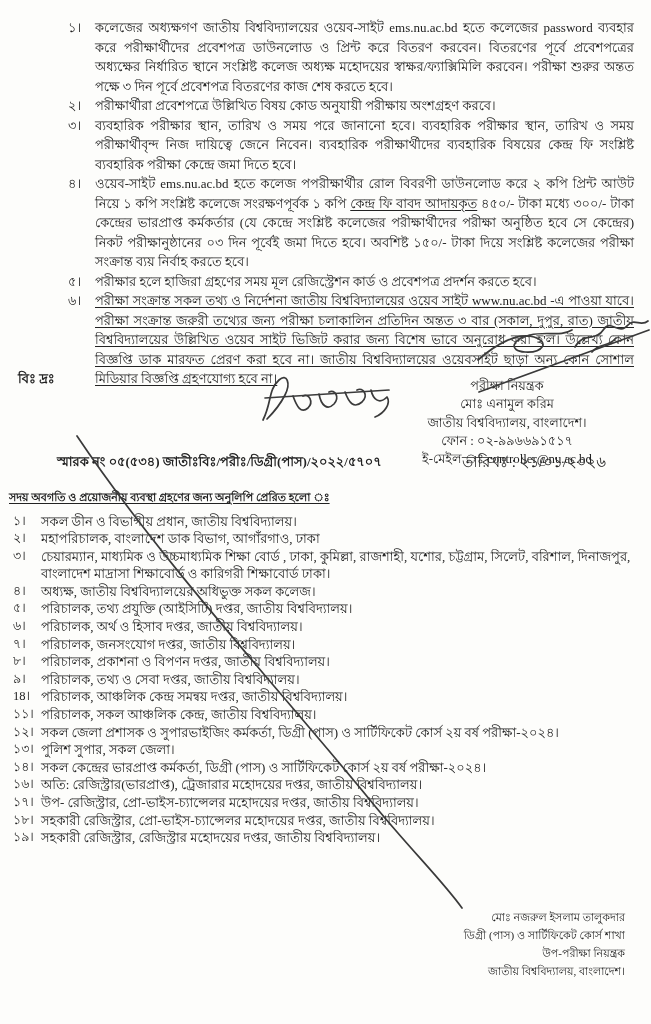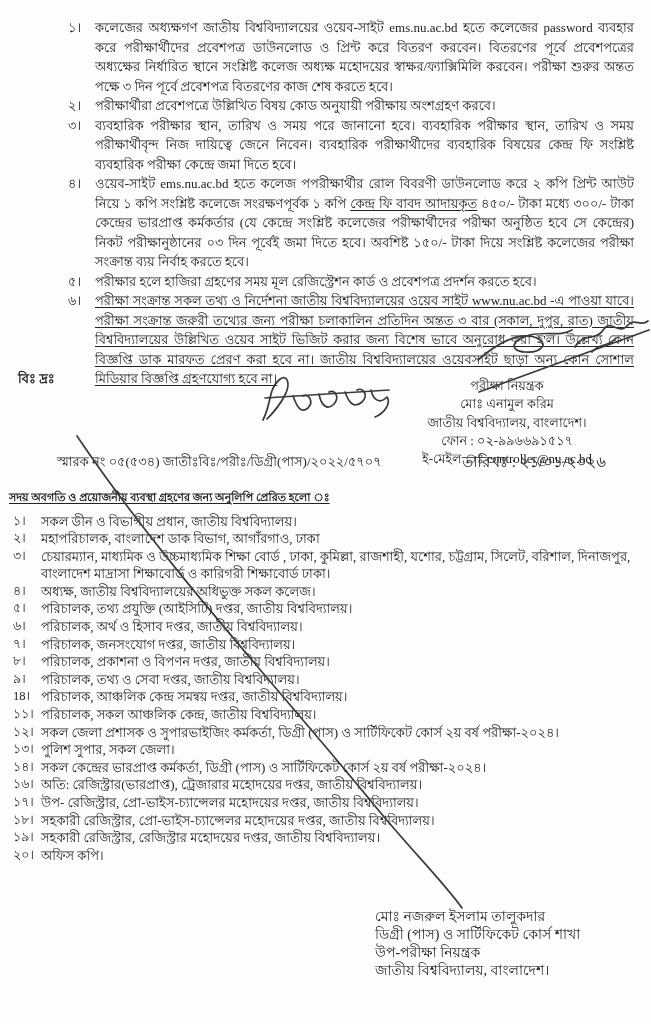--- a/index.html
+++ b/index.html
@@ -27,36 +27,36 @@
   }
   .note-text.u-all{text-decoration:underline;text-underline-offset:2px;}
   .seg-bold{font-weight:normal;}
   .seg-u{text-decoration:underline;text-underline-offset:2px;}
   
   .controller-block{
     position:absolute;top:377px;left:387px;width:240px;
     text-align:center;font-size:12.8px;line-height:18.3px;
   }
   
-  .memo-row{position:absolute;top:453px;left:57px;font-size:13px;line-height:18px;white-space:nowrap;}
+  .memo-row{position:absolute;top:453px;left:57px;font-size:13px;line-height:18px;white-space:nowrap;font-weight:bold;}
   .date-row{position:absolute;top:453px;left:462px;font-size:15px;line-height:18px;white-space:nowrap;}
   
   .dist-section{position:absolute;top:489px;left:9px;width:632px;}
   .dist-heading{
     font-size:11px;font-weight:bold;line-height:17.5px;
     text-decoration:underline;text-underline-offset:2px;margin-bottom:6px;
   }
   .dist-list{margin-left:4px;}
   .dist-row{display:flex;align-items:flex-start;}
   .dist-row .num{flex:0 0 28px;font-size:12.6px;line-height:17.6px;}
   .dist-row .dist-text{flex:1 1 auto;font-size:13px;line-height:17.6px;}
   
   .deputy-block{
-    position:absolute;top:908px;left:375px;width:240px;
-    text-align:left;font-size:14px;line-height:18px;
+    position:absolute;top:908px;left:385px;width:240px;
+    text-align:right;font-size:11px;line-height:18px;
   }
   
   .sig-overlay{position:absolute;top:0;left:0;pointer-events:none;}
 </style>
 </head>
 <body>
 
 <div class="page">
 
   <div class="nb-section">
@@ -167,24 +167,20 @@
           <span class="num">১৭।</span>
           <span class="dist-text">উপ- রেজিস্ট্রার, প্রো-ভাইস-চ্যান্সেলর মহোদয়ের দপ্তর, জাতীয় বিশ্ববিদ্যালয়।</span>
         </div>
         <div class="dist-row">
           <span class="num">১৮।</span>
           <span class="dist-text">সহকারী রেজিস্ট্রার, প্রো-ভাইস-চ্যান্সেলর মহোদয়ের দপ্তর, জাতীয় বিশ্ববিদ্যালয়।</span>
         </div>
         <div class="dist-row">
           <span class="num">১৯।</span>
           <span class="dist-text">সহকারী রেজিস্ট্রার, রেজিস্ট্রার মহোদয়ের দপ্তর, জাতীয় বিশ্ববিদ্যালয়।</span>
-        </div>
-        <div class="dist-row">
-          <span class="num">২০।</span>
-          <span class="dist-text">অফিস কপি।</span>
         </div>
       </div>
   </div>
 
   <div class="deputy-block">
     <div>মোঃ নজরুল ইসলাম তালুকদার</div>
     <div>ডিগ্রী (পাস) ও সার্টিফিকেট কোর্স শাখা</div>
     <div>উপ-পরীক্ষা নিয়ন্ত্রক</div>
     <div>জাতীয় বিশ্ববিদ্যালয়, বাংলাদেশ।</div>
   </div>

